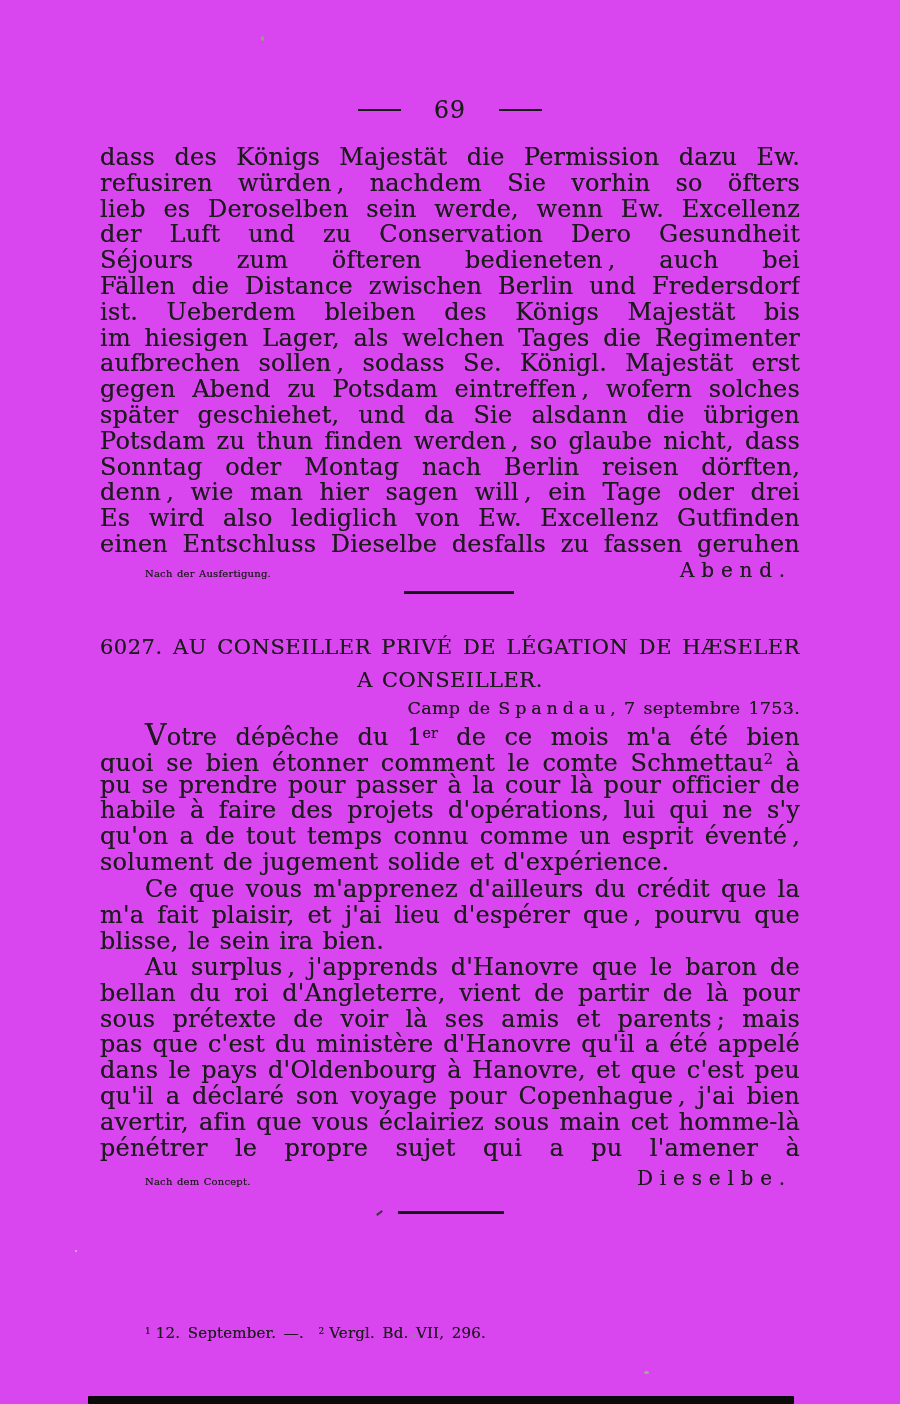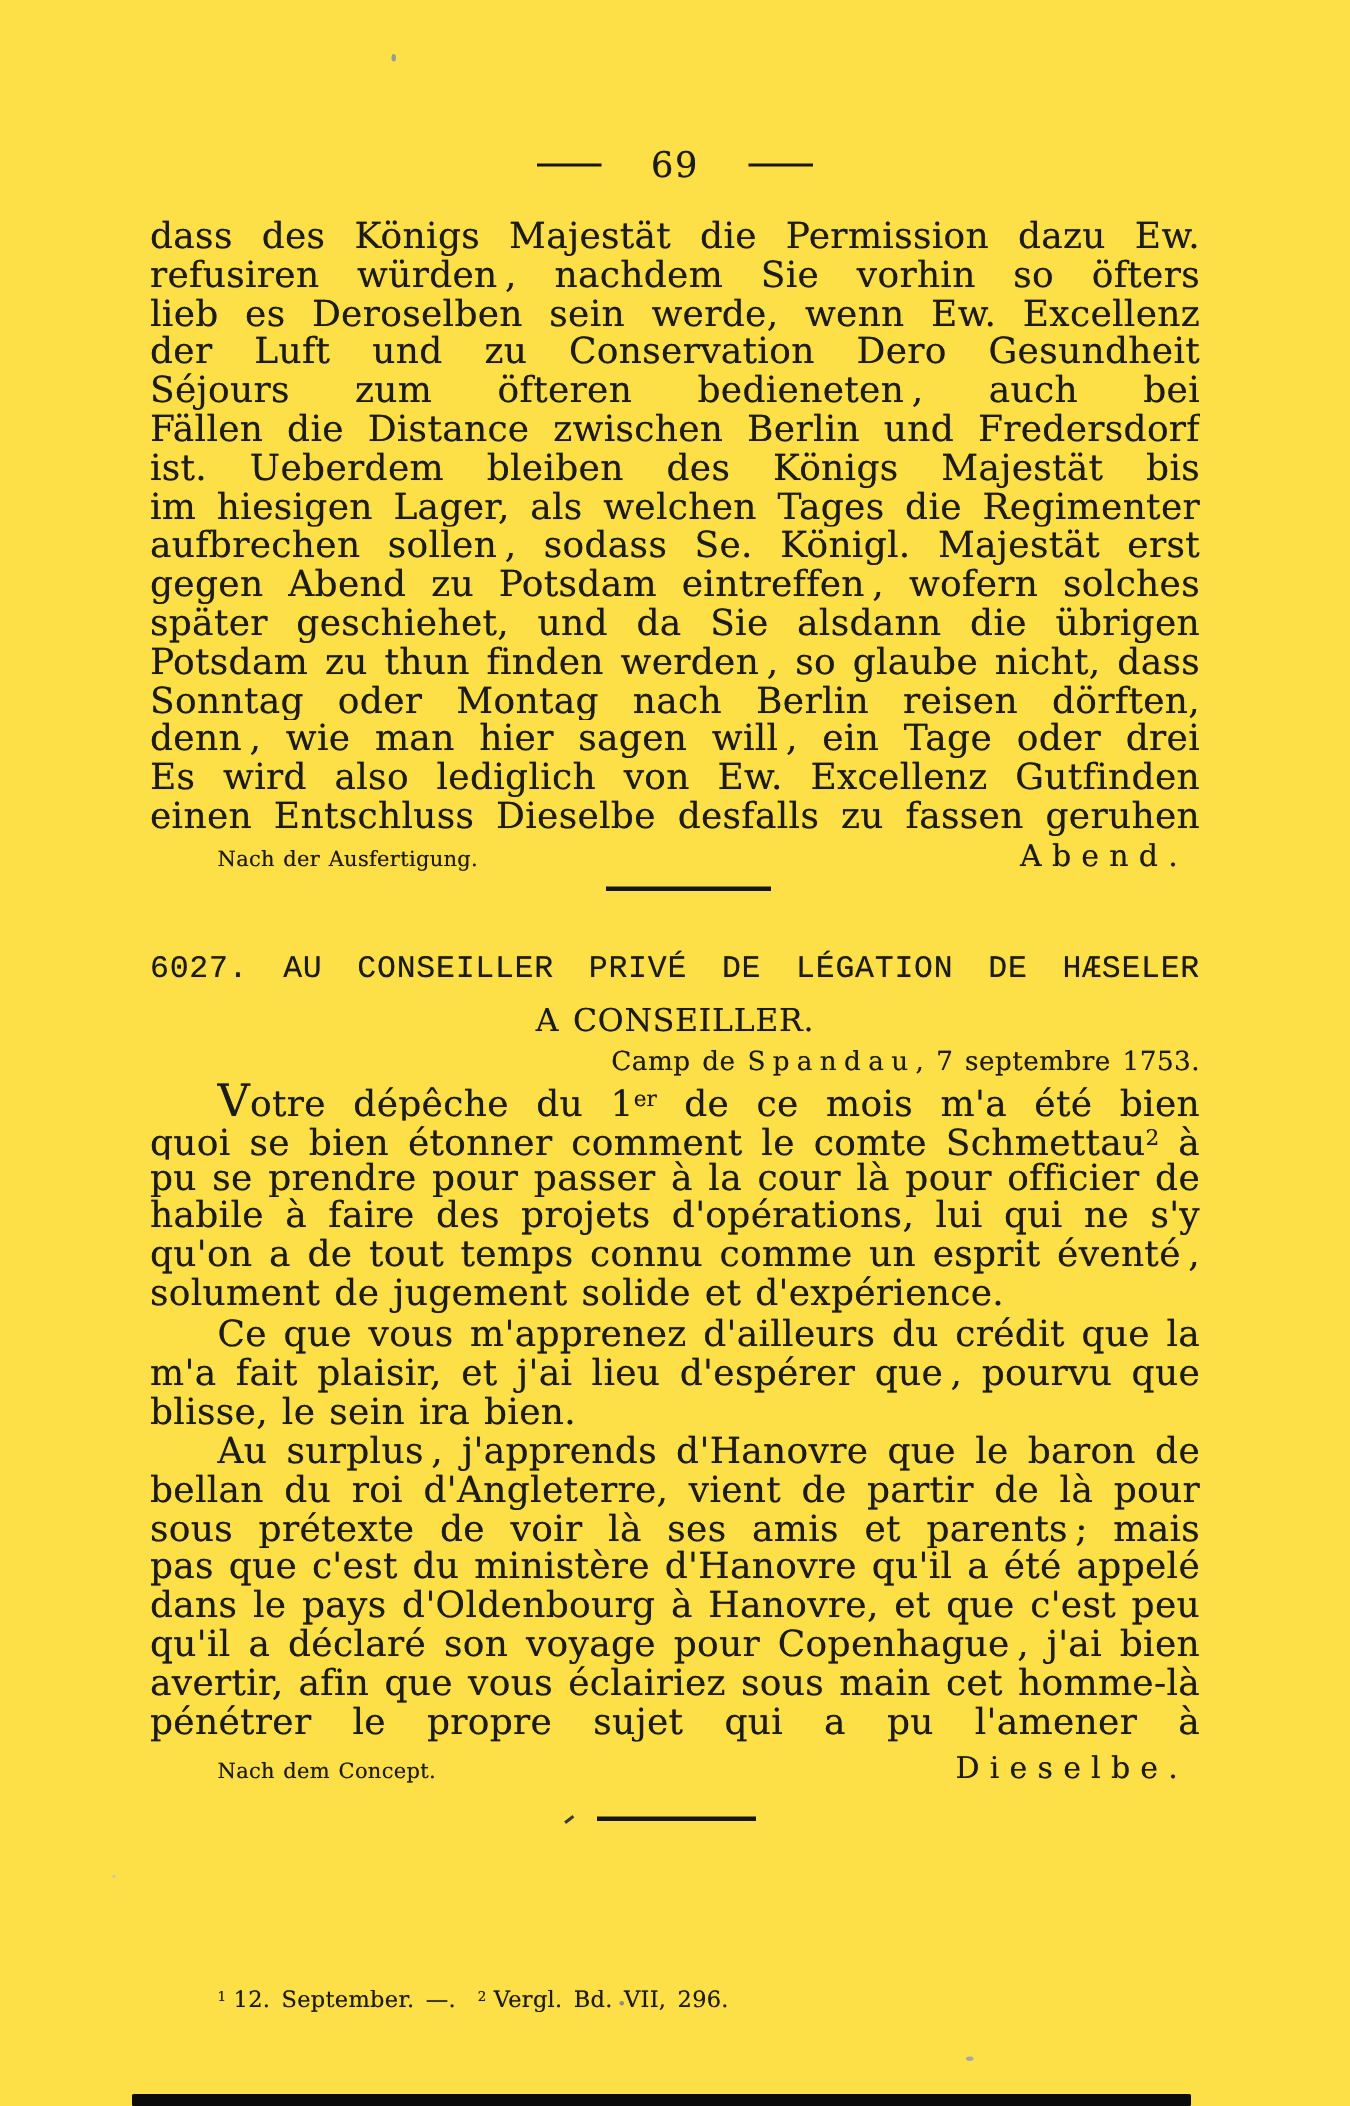--- a/index.html
+++ b/index.html
@@ -1,18 +1,18 @@
 <!DOCTYPE html>
 <html><head>
 <meta charset="utf-8">
 <style>
   html,body { margin:0; padding:0; background:#e9e9e6; }
   #page {
     position:relative; width:900px; height:1404px; margin:0 auto;
-    background:#fde047; overflow:hidden;
+    background:#d946ef; overflow:hidden;
     font-family:"DejaVu Serif","Liberation Serif",serif;
     color:#1b1b1b;
     text-shadow:0 0 0.45px rgba(10,10,10,0.55);
   }
   .block { position:absolute; left:100px; width:700px; }
   .tl { height:25.8px; line-height:25.8px; overflow:hidden;
         font-size:24px; letter-spacing:0.2px; word-spacing:1.5px;
         text-align:justify; }
   .j  { text-align-last:justify; }
   .ind { text-indent:45px; }
@@ -20,35 +20,35 @@
 
   
   #pagenum-row { position:absolute; top:95px; left:0; width:900px; height:30px;
     display:flex; align-items:center; justify-content:center; gap:33px; }
   #pagenum-row .dash { width:43px; height:2.5px; background:#161616; }
   #pagenum { font-size:23.5px; letter-spacing:1px; }
 
   
   .sigrow { position:absolute; left:100px; width:700px; display:flex;
             justify-content:space-between; align-items:baseline; }
-  .srcnote { font-size:14px; letter-spacing:0.2px; word-spacing:1px; padding-left:45px; }
+  .srcnote { font-size:10px; letter-spacing:0.2px; word-spacing:1px; padding-left:45px; }
   .signature { font-size:20px; letter-spacing:0.34em; padding-right:8px; }
 
   
   .rule { position:absolute; background:#151515; height:3px; }
   #rule-1 { left:404px; top:591px; width:110px; }
   #rule-2 { left:398px; top:1211px; width:106px; }
   #rule-2-tick { position:absolute; left:376px; top:1212px; width:7px; height:2px;
                  background:#3a3a3a; transform:rotate(-38deg); }
 
   
   #heading { top:632px; }
   .hline { height:30px; line-height:30px; font-size:21px; letter-spacing:0.5px;
            word-spacing:2px; overflow:hidden; }
-  .hjust { text-align:justify; text-align-last:justify;font-family:Liberation Mono, monospace; }
+  .hjust { text-align:justify; text-align-last:justify; }
   .hcent { text-align:center; margin-top:3px; }
 
   
   #dateline { top:698px; text-align:right; font-size:17.5px; letter-spacing:0.3px;
               word-spacing:2px; }
   #dateline .sperr { letter-spacing:0.28em; }
 
   
   .bigv::first-letter { font-size:1.24em; }
 

